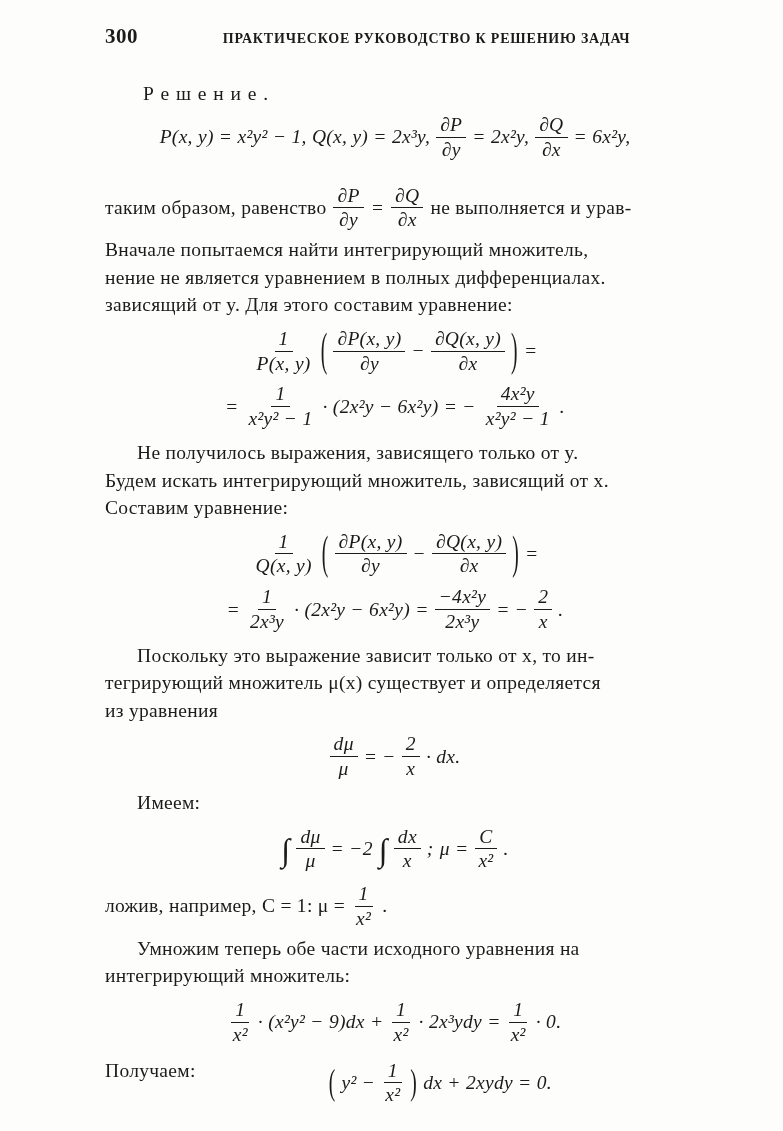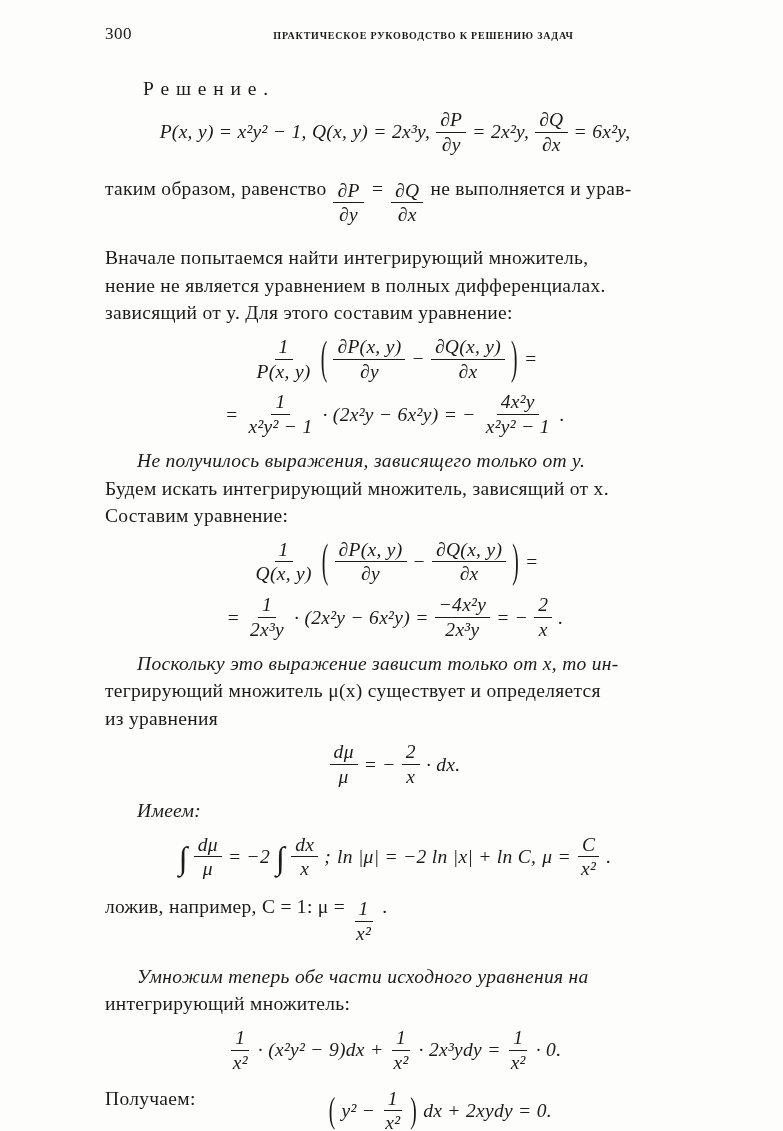--- a/index.html
+++ b/index.html
@@ -10,30 +10,30 @@
     padding: 24px 98px 0 105px;
     background: #fdfdfc;
     color: #1b1b1b;
     font-family: "Liberation Serif", "DejaVu Serif", serif;
     font-size: 19.5px;
     letter-spacing: 0.3px;
     overflow: hidden;
   }
   
   .pagehead { display: flex; align-items: baseline; margin-bottom: 34px; }
-  .pagenum { font-weight: normal; font-size: 17px; letter-spacing: 0.5px; }
+  .pagenum { font-weight: bold; font-size: 21px; letter-spacing: 0.5px; }
   .runtitle {
     flex: 1; text-align: center; font-weight: bold;
-    font-size: 10px; letter-spacing: 0.8px; padding-left: 30px;
+    font-size: 14px; letter-spacing: 0.8px; padding-left: 30px;
   }
   
   .heading { text-indent: 38px; letter-spacing: 0.35em; }
   
   .line { line-height: 27.5px; white-space: nowrap; }
-  .ind { text-indent: 32px; font-style: italic; }
+  .ind { text-indent: 32px; }
   
   .m { font-style: italic; }
   .t { font-style: normal; }
   .frac {
     display: inline-flex; flex-direction: column; align-items: center;
     vertical-align: middle; margin: 0 5px; line-height: 1.12;
     font-style: italic; text-indent: 0;
   }
   .frac .num { display: block; padding: 0 4px 1px; border-bottom: 1.4px solid #1b1b1b; text-align: center; white-space: nowrap; }
   .frac .den { display: block; padding: 1px 4px 0; text-align: center; white-space: nowrap; }
@@ -46,21 +46,21 @@
   .bigp {
     display: inline-block; transform: scaleY(2.35); transform-origin: center;
     font-style: normal; font-weight: 300; margin: 0 2px;
   }
   .medp {
     display: inline-block; transform: scaleY(1.85); transform-origin: center;
     font-style: normal; font-weight: 300; margin: 0 2px;
   }
   .int { font-size: 165%; font-style: normal; line-height: 1; position: relative; top: 1px; margin: 0 1px; }
   
-  .pline { display: flex; align-items: flex-start; line-height: 1.15; margin: 16px 0; white-space: nowrap; }
+  .pline { display: flex; align-items: center; line-height: 1.15; margin: 3px 0; white-space: nowrap; }
   .pline .frac { margin: 2px 7px; }
   .sp { margin: 0 4px; }
   .wide-gap { margin-left: 14px; }
   
   .finalrow { display: flex; align-items: flex-start; margin-top: 14px; }
   .finalrow .label { white-space: nowrap; }
   .finalrow .eq { flex: 1; margin: 0; }
   .mb-sm { margin-bottom: 22px; }
   .mt-sm { margin-top: 8px; }
 </style>
@@ -215,21 +215,20 @@
       <span class="num">dμ</span>
       <span class="den">μ</span>
     </span>
     <span class="m">= −2</span>
     <span class="int">∫</span>
     <span class="frac">
       <span class="num">dx</span>
       <span class="den">x</span>
     </span>
     <span class="m">;</span>
-    <span class="m sp">ln |μ| = −2 ln |x| + ln C,</span>
     <span class="m sp">μ =</span>
     <span class="frac">
       <span class="num">C</span>
       <span class="den">x²</span>
     </span>
     <span class="m">.</span>
   </div>
 
   <div class="mt-sm">
     <div class="pline">

